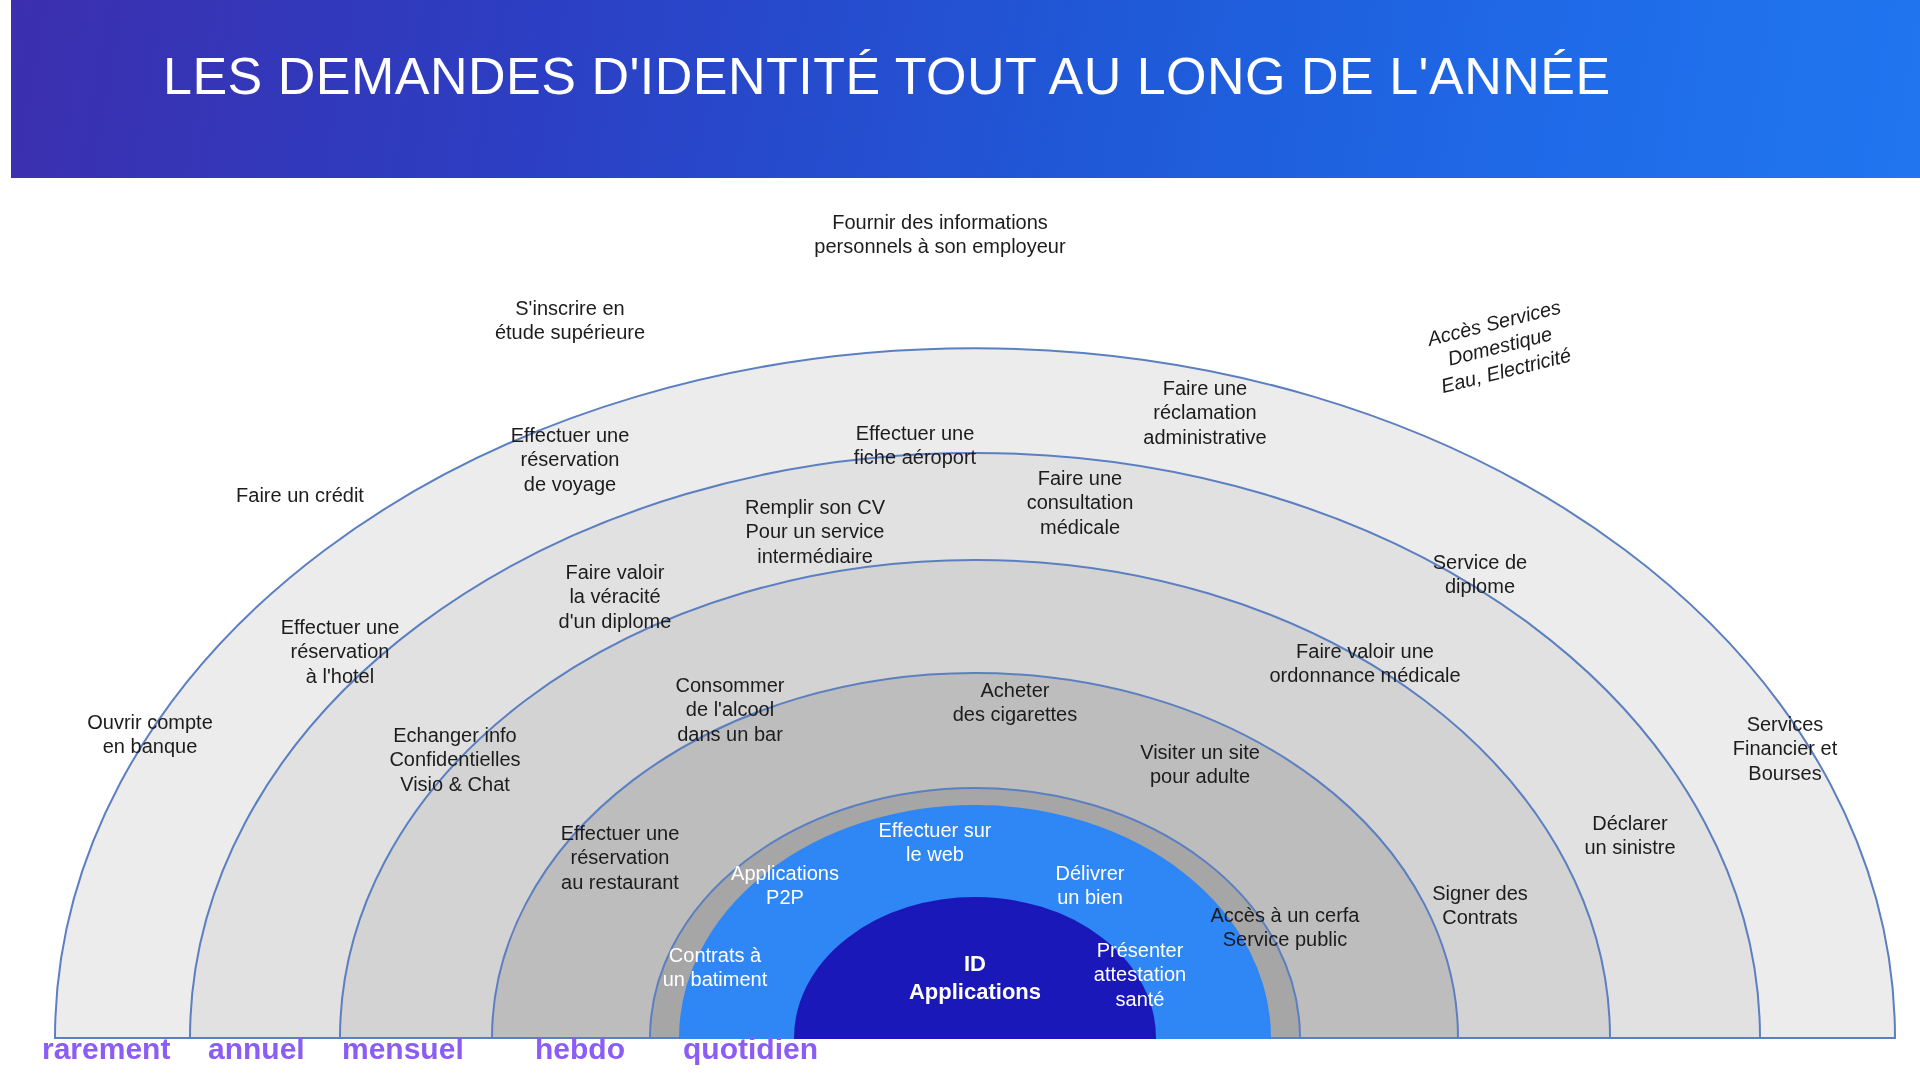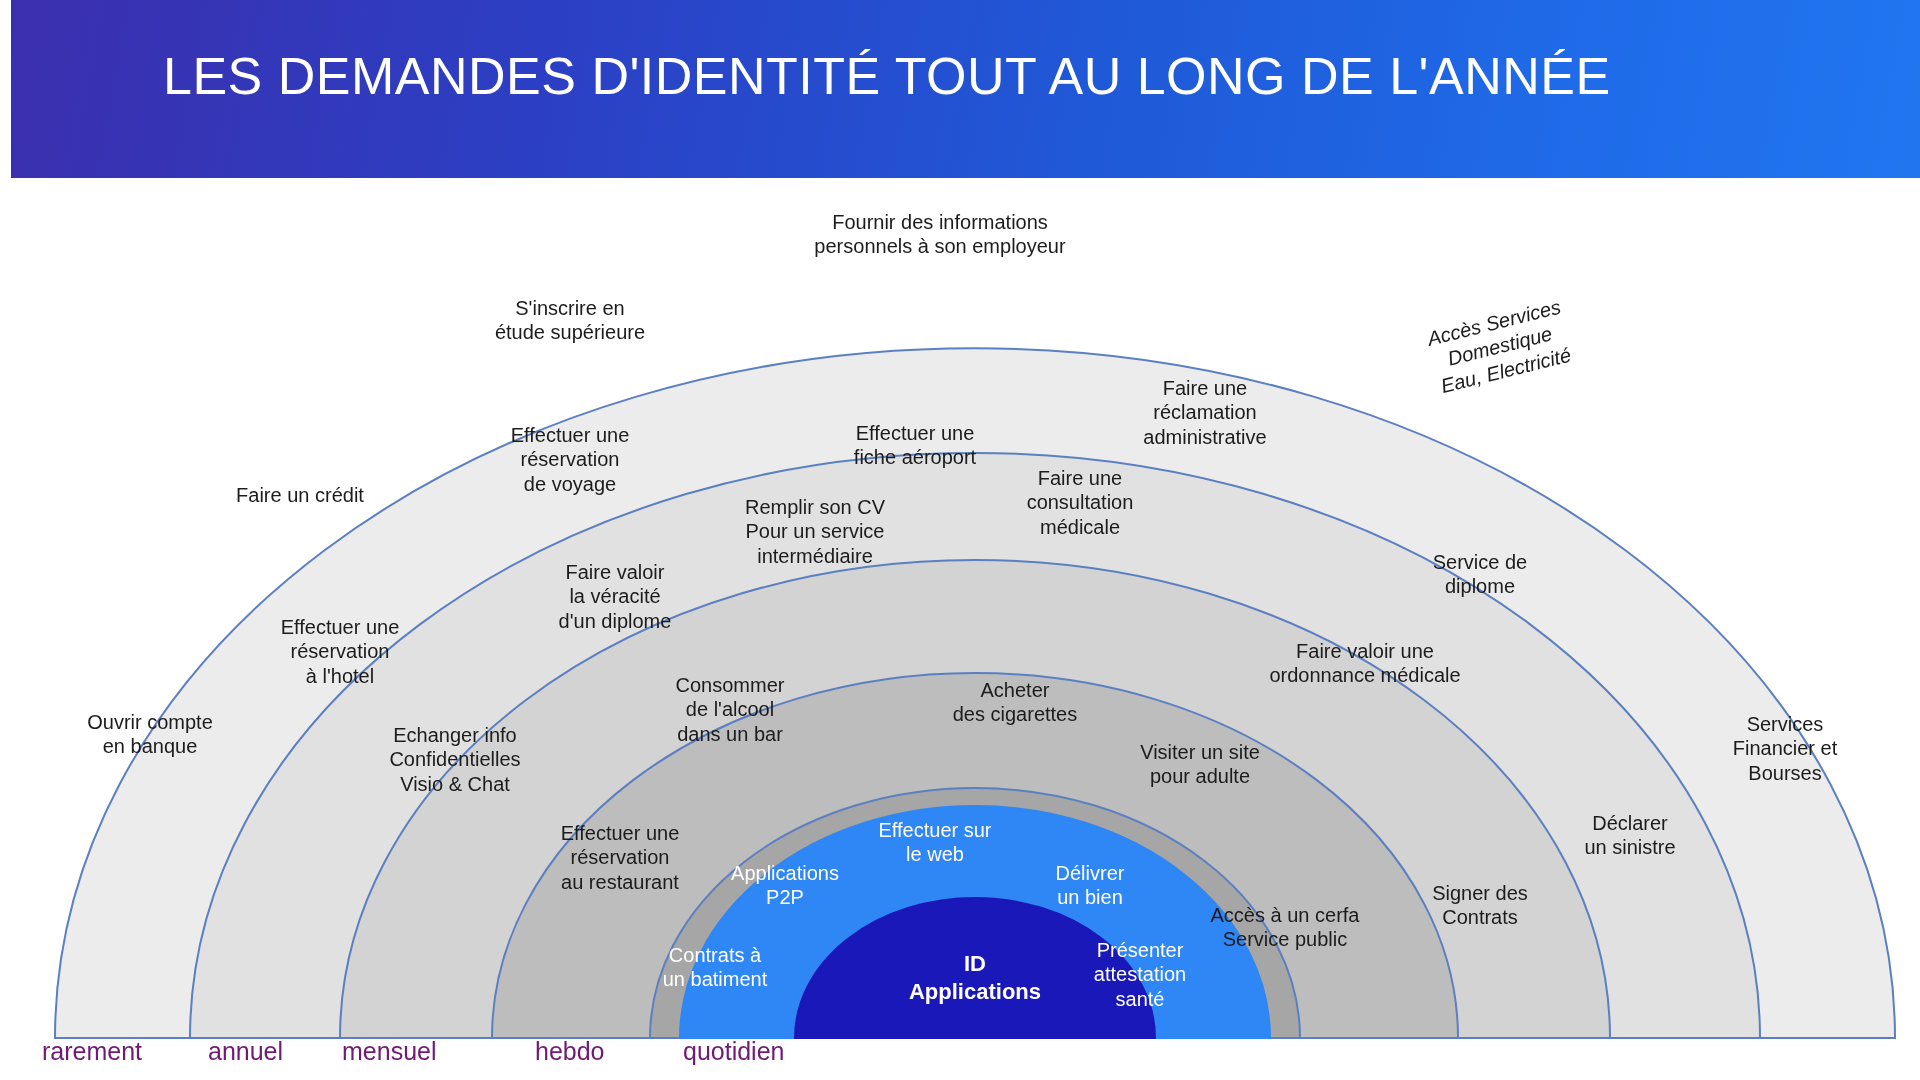--- a/index.html
+++ b/index.html
@@ -88,23 +88,23 @@
   #legend {
     position: absolute;
     left: 0;
     bottom: 0;
     width: 1920px;
     height: 58px;
   }
   .legend-item {
     position: absolute;
     bottom: 14px;
-    font-size: 25px;
-    font-weight: normal;
-    color: #701a75;
+    font-size: 30px;
+    font-weight: bold;
+    color: #8b5cf6;
     font-family: "Liberation Sans", sans-serif;
     white-space: nowrap;
   }
 </style>
 </head>
 <body>
 
 <div id="page">
 
   <div id="header">

